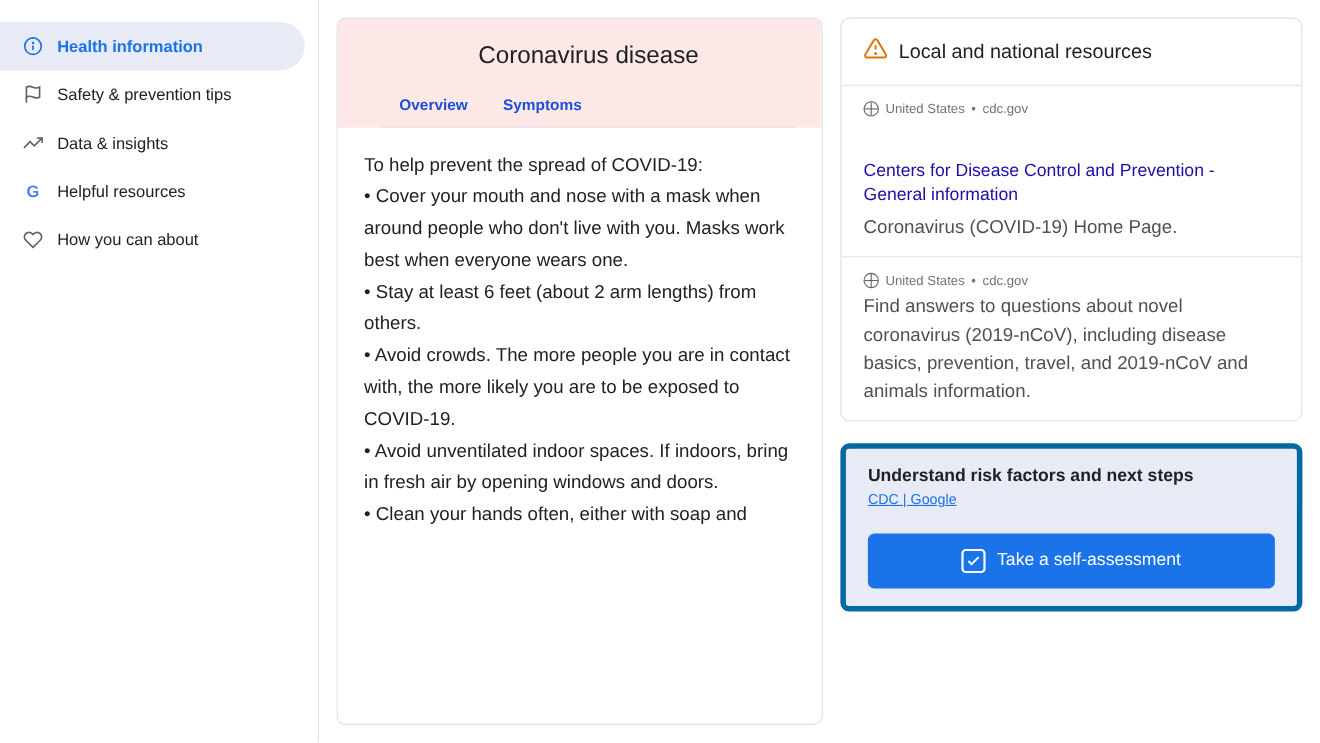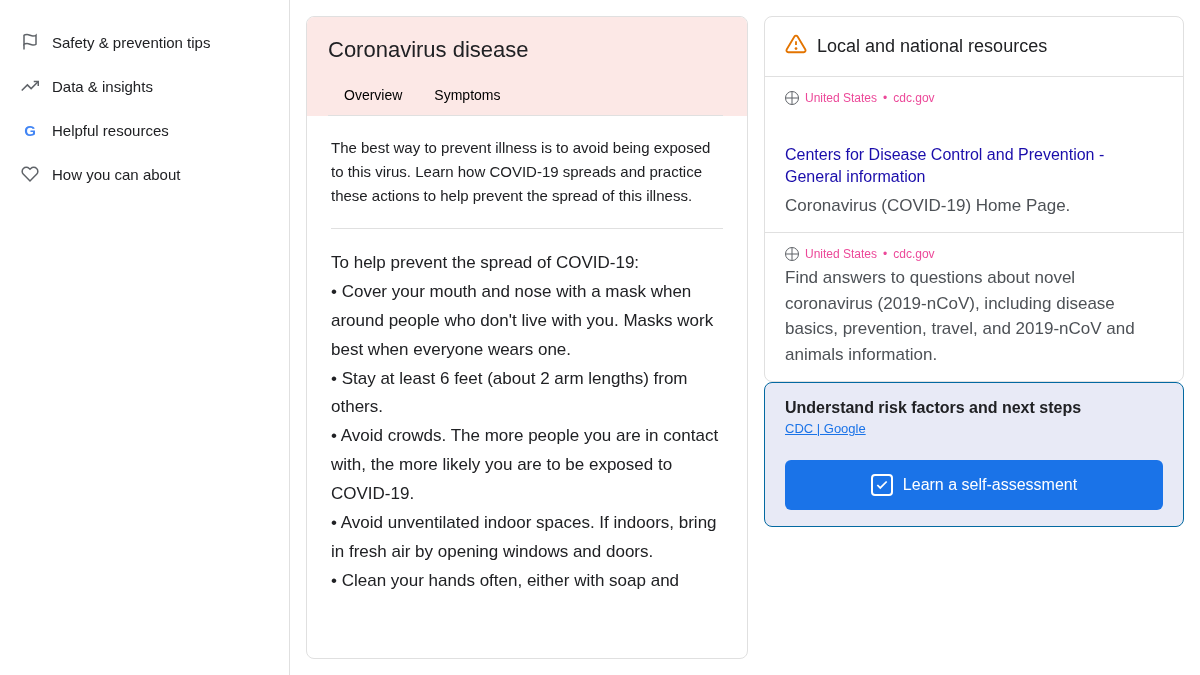--- a/index.html
+++ b/index.html
@@ -63,40 +63,42 @@
     
     .disease-card {
       flex: 1;
       border: 1px solid #e0e0e0;
       border-radius: 8px;
       overflow: hidden;
       background: #fff;
     }
     .disease-card-header {
       background: #fce8e6;
-      padding: 20px 24px 0 21px;
+      padding: 20px 24px 0 40px;
+      text-align: center;
     }
     .disease-title {
       font-size: 22px;
       font-weight: 400;
       color: #202124;
       padding-bottom: 14px;
     }
     .tabs {
       display: flex;
       gap: 0;
       border-bottom: 1px solid #e0e0e0;
     }
     .tab {
       padding: 10px 16px;
       cursor: pointer;
       font-size: 14px;
-      color: #000000;
+      color: #1d4ed8;
       border-bottom: 3px solid transparent;
       margin-bottom: -1px;
+      font-weight: bold;
     }
     .tab.active {
       color: #c5221f;
       border-bottom: 3px solid #c5221f;
       font-weight: 500;
     }
     .disease-body {
       padding: 20px 24px;
       overflow-y: auto;
       height: calc(675px - 140px);
@@ -114,21 +116,21 @@
       line-height: 1.7;
       color: #202124;
     }
 
     
     .right-panel {
       width: 420px;
       min-width: 420px;
       display: flex;
       flex-direction: column;
-      gap: 0;
+      gap: 20px;
     }
 
     
     .resources-card {
       border: 1px solid #e0e0e0;
       border-radius: 8px;
       overflow: hidden;
     }
     .resources-header {
       display: flex;
@@ -151,21 +153,21 @@
       border-bottom: 1px solid #e0e0e0;
     }
     .resource-item:last-child {
       border-bottom: none;
     }
     .resource-meta {
       display: flex;
       align-items: center;
       gap: 6px;
       font-size: 12px;
-      color: #ec4899;
+      color: #737373;
       margin-bottom: 4px;
     }
     .globe-icon {
       width: 14px;
       height: 14px;
       border: 1.5px solid #5f6368;
       border-radius: 50%;
       display: inline-block;
       position: relative;
       flex-shrink: 0;
@@ -202,21 +204,21 @@
       margin-top: 39px;
     }
     .resource-description {
       font-size: 17px;
       color: #4d5156;
       line-height: 1.5;
     }
 
     
     .risk-card {
-      border: 1px solid #0369a1;
+      border: 5px solid #0369a1;
       border-radius: 8px;
       padding: 16px 20px;
       background: #e8eaf6;
     }
     .risk-title {
       font-size: 16px;
       font-weight: 600;
       color: #202124;
       margin-bottom: 4px;
     }
@@ -249,20 +251,30 @@
       display: flex;
       align-items: center;
       justify-content: center;
       font-size: 14px;
     }
   </style>
 </head>
 <body>
 
 <nav class="sidebar">
+  <div class="sidebar-item active">
+    <span class="sidebar-icon">
+      <svg width="18" height="18" viewBox="0 0 24 24" fill="none" stroke="#1a73e8" stroke-width="2">
+        <circle cx="12" cy="12" r="10"></circle>
+        <line x1="12" y1="8" x2="12" y2="8" stroke-width="3" stroke-linecap="round"></line>
+        <line x1="12" y1="12" x2="12" y2="16" stroke-width="2" stroke-linecap="round"></line>
+      </svg>
+    </span>
+    <span>Health information</span>
+  </div>
   <div class="sidebar-item">
     <span class="sidebar-icon">
       <svg width="18" height="18" viewBox="0 0 24 24" fill="none" stroke="#5f6368" stroke-width="2">
         <path d="M4 15s1-1 4-1 5 2 8 2 4-1 4-1V3s-1 1-4 1-5-2-8-2-4 1-4 1z"></path>
         <line x1="4" y1="22" x2="4" y2="15"></line>
       </svg>
     </span>
     <span>Safety &amp; prevention tips</span>
   </div>
   <div class="sidebar-item">
@@ -296,21 +308,20 @@
       <div class="tabs">
         <div class="tab">
           <span>Overview</span>
         </div>
         <div class="tab">
           <span>Symptoms</span>
         </div>
       </div>
     </div>
     <div class="disease-body">
-      <p class="intro-text">The best way to prevent illness is to avoid being exposed to this virus. Learn how COVID-19 spreads and practice these actions to help prevent the spread of this illness.</p>
       <p class="detail-text">To help prevent the spread of COVID-19:<br>
         • Cover your mouth and nose with a mask when around people who don't live with you. Masks work best when everyone wears one.<br>
         • Stay at least 6 feet (about 2 arm lengths) from others.<br>
         • Avoid crowds. The more people you are in contact with, the more likely you are to be exposed to COVID-19.<br>
         • Avoid unventilated indoor spaces. If indoors, bring in fresh air by opening windows and doors.<br>
         • Clean your hands often, either with soap and
       </p>
     </div>
   </div>
 
@@ -352,18 +363,18 @@
 
     <div class="risk-card">
       <div class="risk-title">Understand risk factors and next steps</div>
       <div class="risk-sources">CDC | Google</div>
       <button class="assessment-btn">
         <span class="check-icon">
           <svg width="14" height="14" viewBox="0 0 24 24" fill="none" stroke="#fff" stroke-width="3">
             <polyline points="20 6 9 17 4 12"></polyline>
           </svg>
         </span>
-        <span>Learn a self-assessment</span>
+        <span>Take a self-assessment</span>
       </button>
     </div>
 
   </div>
 </div>
 
 </body></html>

